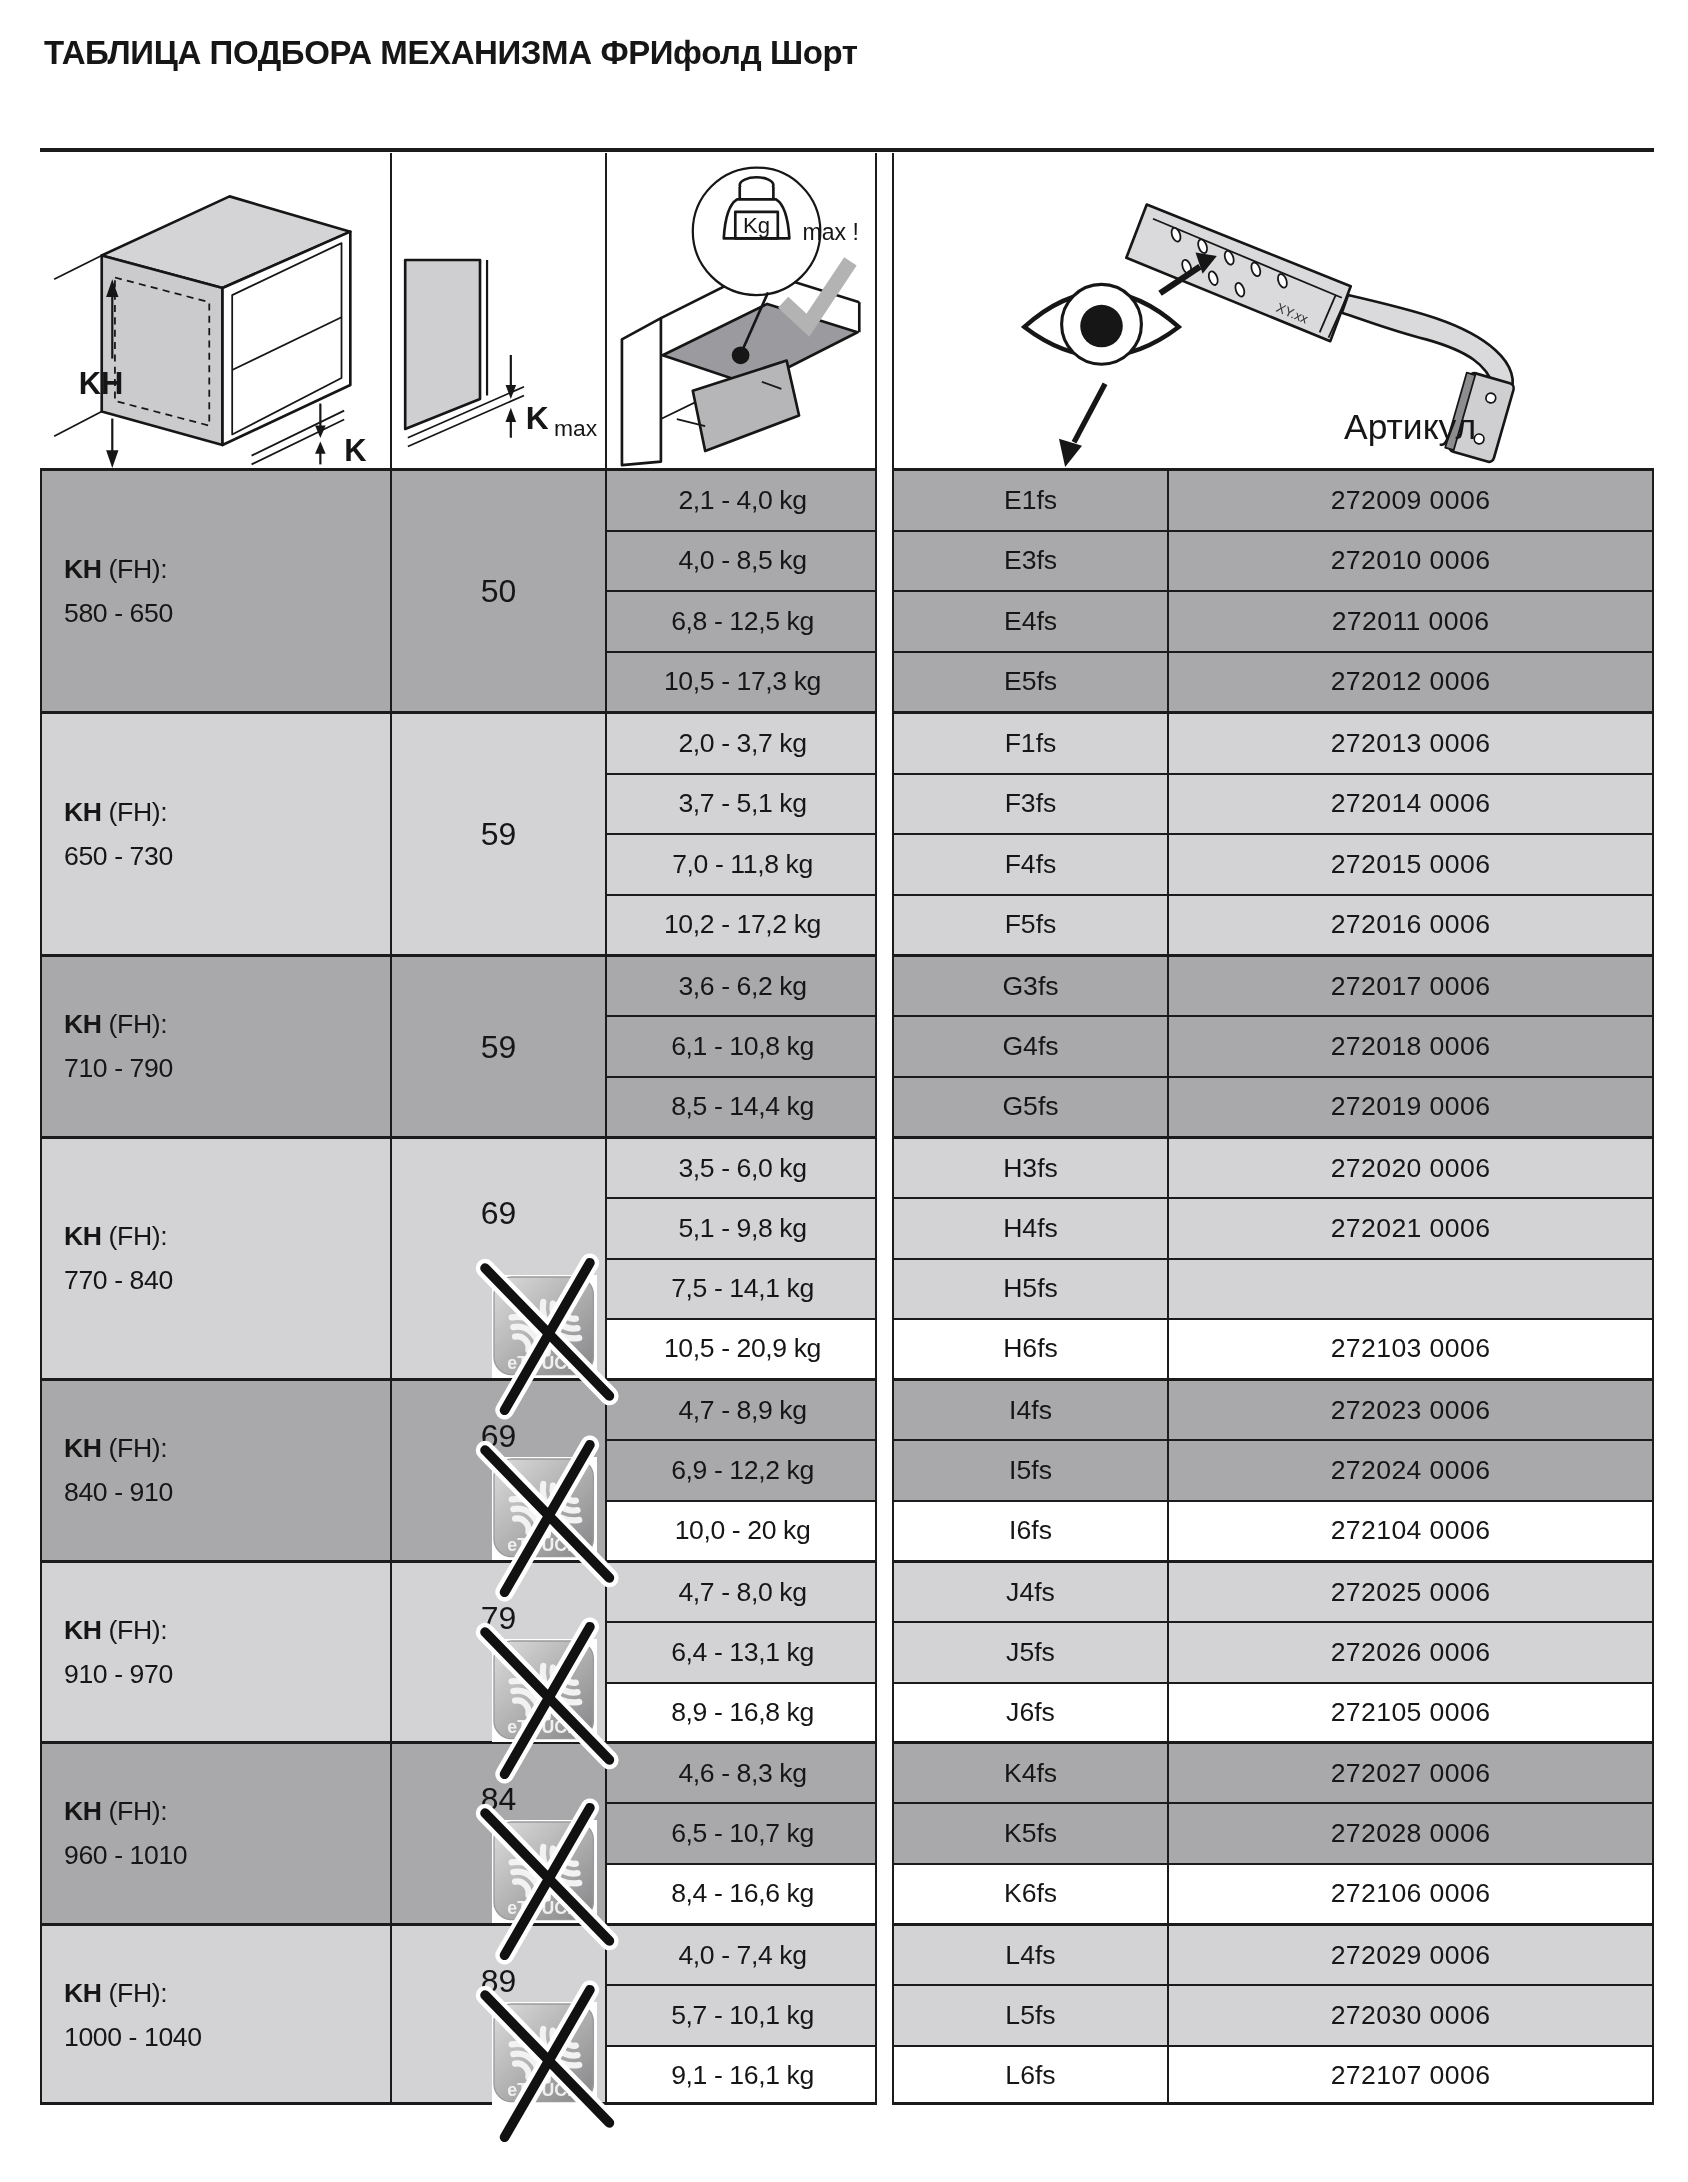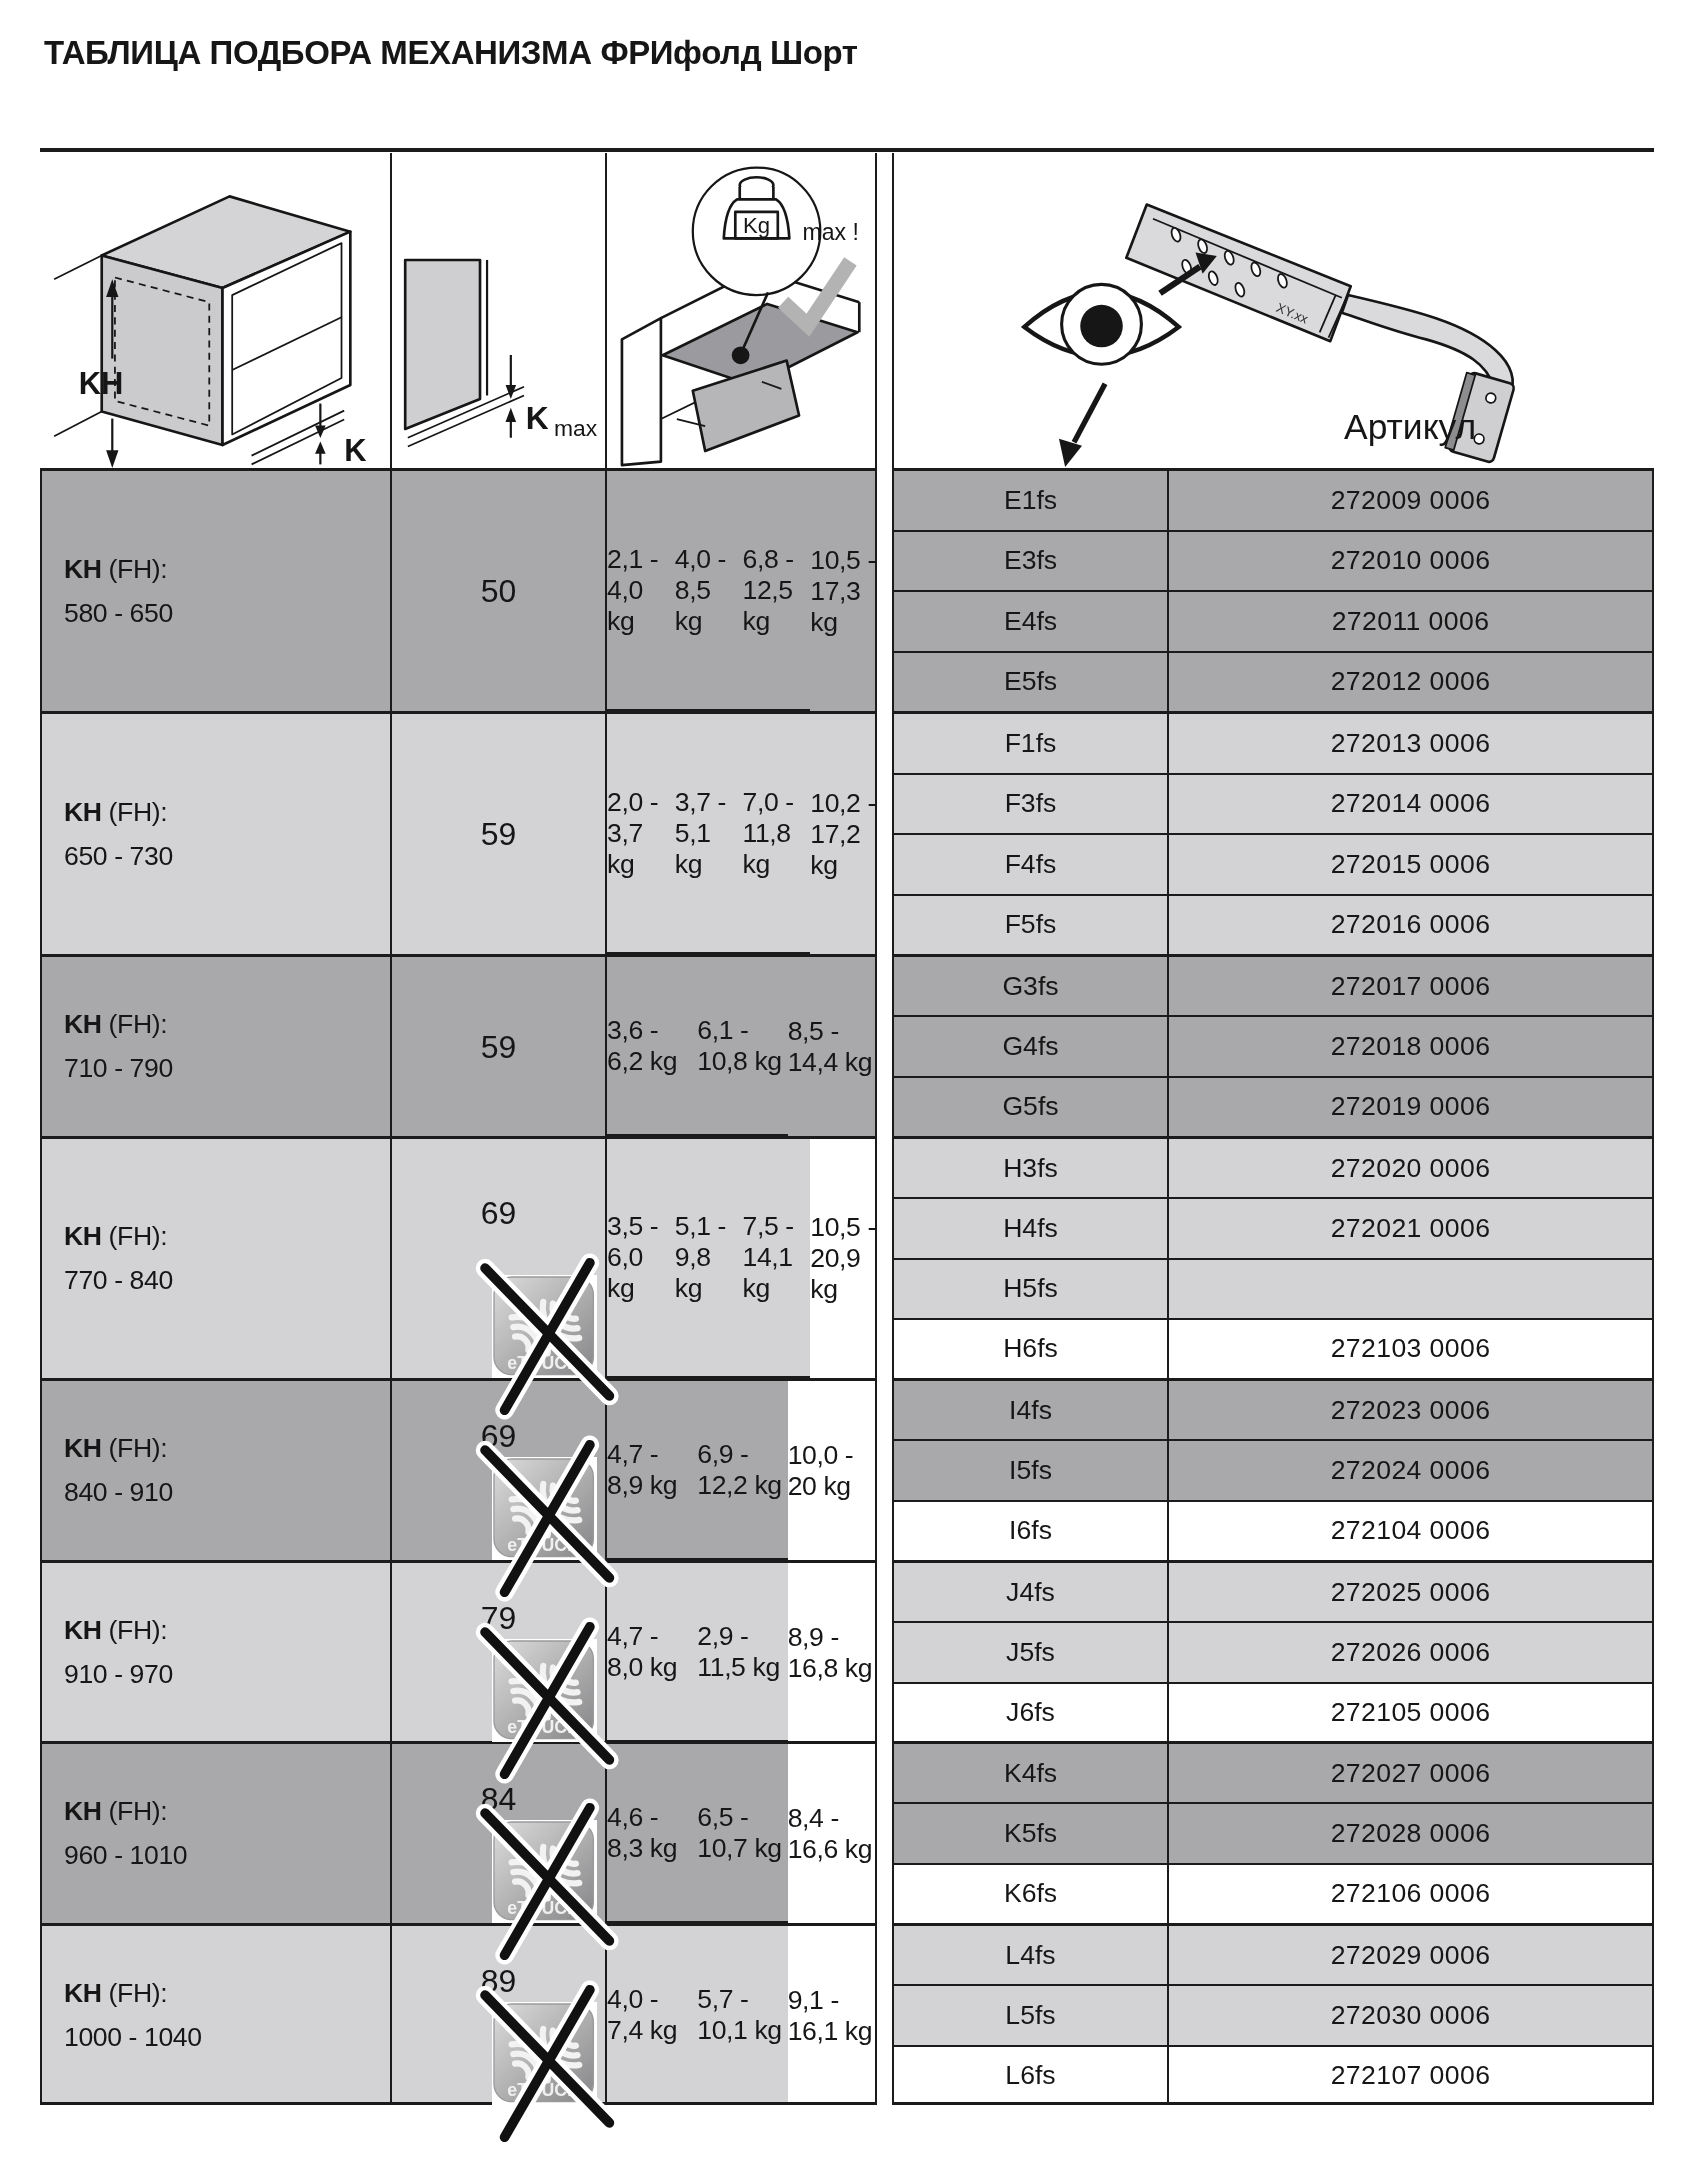--- a/index.html
+++ b/index.html
@@ -24,21 +24,21 @@
   .cell-kh{position:absolute;left:0;top:0;bottom:0;width:352px;box-sizing:border-box;
            border-left:2.2px solid #1b1b1b;border-right:2.2px solid #1b1b1b;
            display:flex;flex-direction:column;justify-content:center;padding-left:22px}
   .khl{font-size:26.6px;letter-spacing:-0.4px}
   .khl b{font-weight:bold}
   .khr{font-size:26.6px;margin-top:13px;letter-spacing:-0.4px}
   .cell-kmax{position:absolute;left:352px;top:0;bottom:0;width:215px;box-sizing:border-box;
              border-right:2.2px solid #1b1b1b}
   .kmv{position:absolute;left:0;right:0;top:50%;transform:translateY(-50%);text-align:center;font-size:32px}
   .has-icon .kmv{top:31%}
-  .wcol{position:absolute;left:567px;width:271px;top:0;bottom:0;display:flex;flex-direction:row}
+  .wcol{position:absolute;left:567px;width:271px;top:0;bottom:0;display:flex;flex-direction:column}
   .wrow{flex:1;display:flex;align-items:center;justify-content:center;font-size:26.6px;letter-spacing:-0.4px;
         border-bottom:2.2px solid #1b1b1b}
   .wrow:last-child{border-bottom:none}
   .rcol{position:absolute;left:854px;width:760px;top:0;bottom:0;display:flex;flex-direction:column;
         box-sizing:border-box;border-right:2.2px solid #1b1b1b}
   .rrow{flex:1;display:flex;border-bottom:2.2px solid #1b1b1b}
   .rrow:last-child{border-bottom:none}
   .code{width:275px;box-sizing:border-box;border-right:2.2px solid #1b1b1b;
         display:flex;align-items:center;justify-content:center;font-size:26.6px}
   .art{flex:1;display:flex;align-items:center;justify-content:center;font-size:26.6px;letter-spacing:0.4px}
@@ -406,21 +406,21 @@
             <line x1="8" y1="8" x2="148" y2="152" stroke="#ffffff" stroke-width="21"></line>
             <line x1="126" y1="2" x2="30" y2="168" stroke="#ffffff" stroke-width="21"></line>
             <line x1="8" y1="8" x2="148" y2="152" stroke="#111111" stroke-width="11"></line>
             <line x1="126" y1="2" x2="30" y2="168" stroke="#111111" stroke-width="11"></line>
           </g>
         </svg>
       </div>
     </div>
     <div class="wcol">
       <div class="wrow sh-l">4,7 - 8,0 kg</div>
-      <div class="wrow sh-l">2,9 - 11,5 kg</div>
+      <div class="wrow sh-l">6,4 - 13,1 kg</div>
       <div class="wrow sh-w">8,9 - 16,8 kg</div>
     </div>
     <div class="rcol">
       <div class="rrow sh-l">
           <div class="code">J4fs</div>
           <div class="art">272025 0006</div>
         </div>
       <div class="rrow sh-l">
           <div class="code">J5fs</div>
           <div class="art">272026 0006</div>

